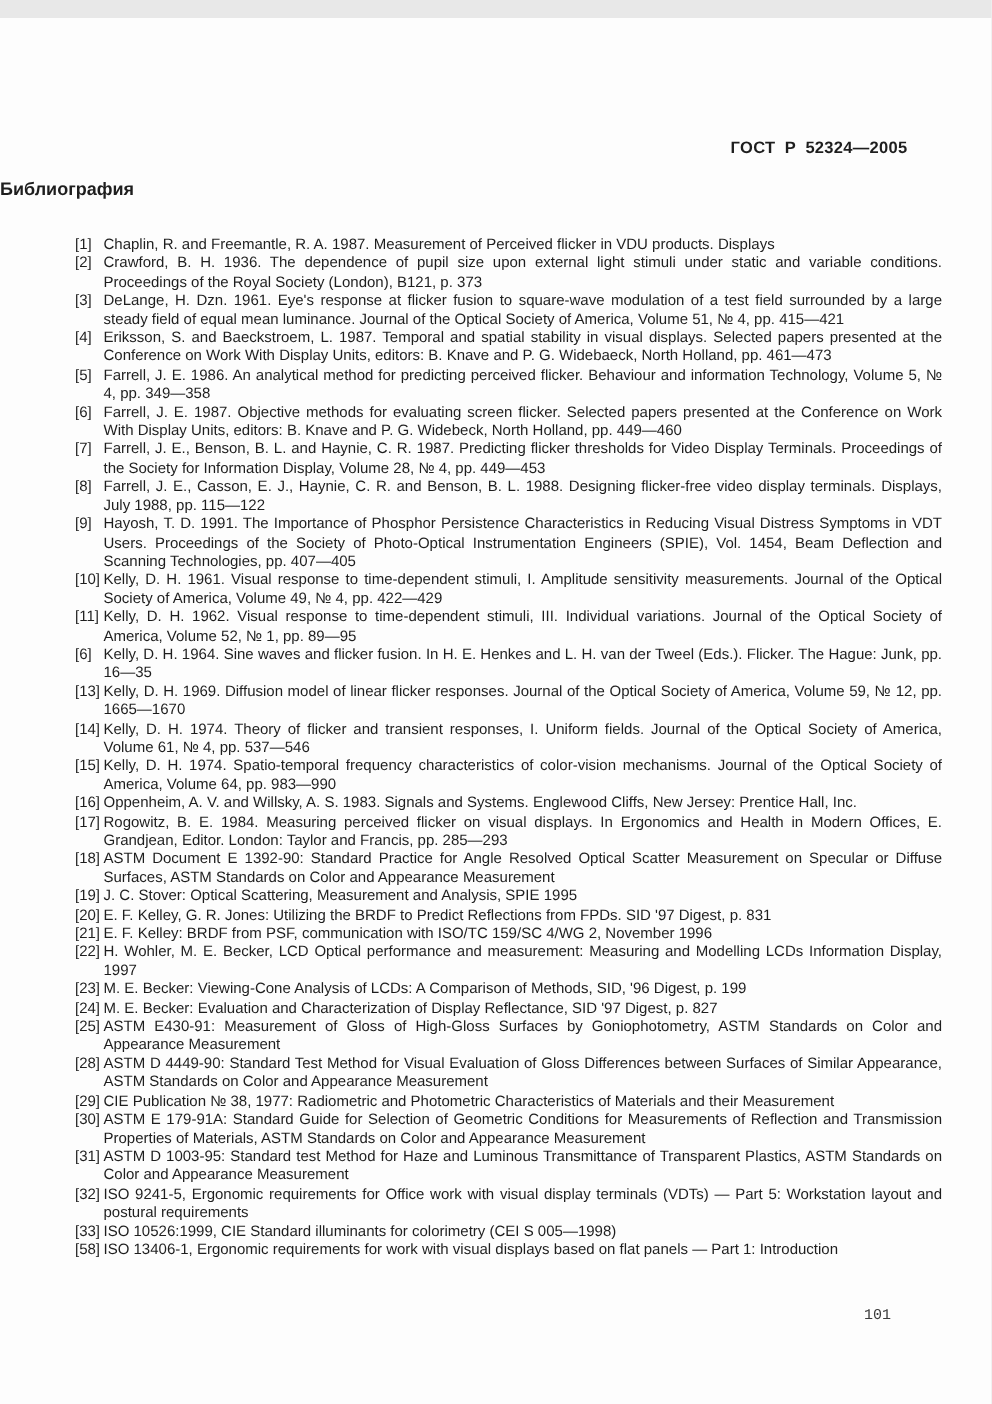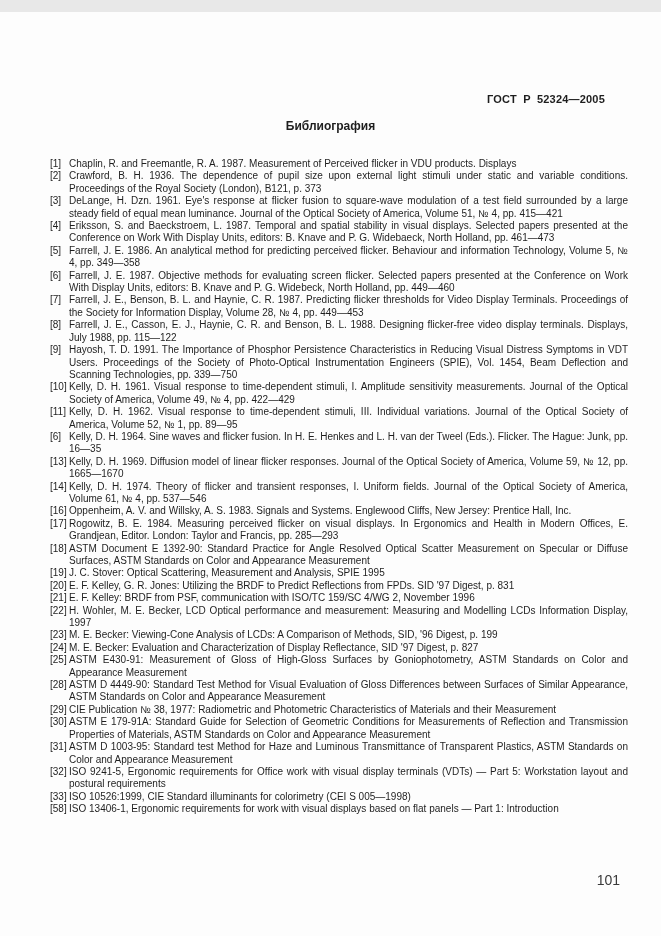--- a/index.html
+++ b/index.html
@@ -25,21 +25,20 @@
     font-weight: bold;
     word-spacing: 3px;
     letter-spacing: 0.2px;
     white-space: nowrap;
   }
   .doc-title {
     position: absolute;
     top: 107px;
     left: 0;
     right: 0;
-    text-align: center;
     font-size: 12px;
     font-weight: bold;
   }
   .refs {
     position: absolute;
     top: 146px;
     left: 38px;
     width: 590px;
     font-size: 10px;
     line-height: 12.4px;
@@ -50,23 +49,24 @@
     text-indent: -19px;
   }
   .ref-label {
     display: inline-block;
     min-width: 19px;
     text-indent: 0;
   }
   .page-number {
     position: absolute;
     top: 860px;
-    right: 41px;
-    font-size: 14px;
+    right: 67px;
+    font-size: 10px;
     color: #3a3a3a;
+    font-family: Liberation Mono, monospace;
   }
 </style>
 </head>
 <body>
 
 <div class="page">
   <div class="doc-header">ГОСТ Р 52324—2005</div>
 
   <div class="doc-title">Библиография</div>
 
@@ -97,21 +97,21 @@
 
   <div class="ref">
     <span class="ref-label">[7]</span><span class="ref-text">Farrell, J. E., Benson, B. L. and Haynie, C. R. 1987. Predicting flicker thresholds for Video Display Terminals. Proceedings of the Society for Information Display, Volume 28, № 4, pp. 449—453</span>
   </div>
 
   <div class="ref">
     <span class="ref-label">[8]</span><span class="ref-text">Farrell, J. E., Casson, E. J., Haynie, C. R. and Benson, B. L. 1988. Designing flicker-free video display terminals. Displays, July 1988, pp. 115—122</span>
   </div>
 
   <div class="ref">
-    <span class="ref-label">[9]</span><span class="ref-text">Hayosh, T. D. 1991. The Importance of Phosphor Persistence Characteristics in Reducing Visual Distress Symptoms in VDT Users. Proceedings of the Society of Photo-Optical Instrumentation Engineers (SPIE), Vol. 1454, Beam Deflection and Scanning Technologies, pp. 339—750</span>
+    <span class="ref-label">[9]</span><span class="ref-text">Hayosh, T. D. 1991. The Importance of Phosphor Persistence Characteristics in Reducing Visual Distress Symptoms in VDT Users. Proceedings of the Society of Photo-Optical Instrumentation Engineers (SPIE), Vol. 1454, Beam Deflection and Scanning Technologies, pp. 407—405</span>
   </div>
 
   <div class="ref">
     <span class="ref-label">[10]</span><span class="ref-text">Kelly, D. H. 1961. Visual response to time-dependent stimuli, I. Amplitude sensitivity measurements. Journal of the Optical Society of America, Volume 49, № 4, pp. 422—429</span>
   </div>
 
   <div class="ref">
     <span class="ref-label">[11]</span><span class="ref-text">Kelly, D. H. 1962. Visual response to time-dependent stimuli, III. Individual variations. Journal of the Optical Society of America, Volume 52, № 1, pp. 89—95</span>
   </div>
 
@@ -120,20 +120,23 @@
   </div>
 
   <div class="ref">
     <span class="ref-label">[13]</span><span class="ref-text">Kelly, D. H. 1969. Diffusion model of linear flicker responses. Journal of the Optical Society of America, Volume 59, № 12, pp. 1665—1670</span>
   </div>
 
   <div class="ref">
     <span class="ref-label">[14]</span><span class="ref-text">Kelly, D. H. 1974. Theory of flicker and transient responses, I. Uniform fields. Journal of the Optical Society of America, Volume 61, № 4, pp. 537—546</span>
   </div>
 
+  <div class="ref">
+    <span class="ref-label">[15]</span><span class="ref-text">Kelly, D. H. 1974. Spatio-temporal frequency characteristics of color-vision mechanisms. Journal of the Optical Society of America, Volume 64, pp. 983—990</span>
+  </div>
 
   <div class="ref">
     <span class="ref-label">[16]</span><span class="ref-text">Oppenheim, A. V. and Willsky, A. S. 1983. Signals and Systems. Englewood Cliffs, New Jersey: Prentice Hall, Inc.</span>
   </div>
 
   <div class="ref">
     <span class="ref-label">[17]</span><span class="ref-text">Rogowitz, B. E. 1984. Measuring perceived flicker on visual displays. In Ergonomics and Health in Modern Offices, E. Grandjean, Editor. London: Taylor and Francis, pp. 285—293</span>
   </div>
 
   <div class="ref">

